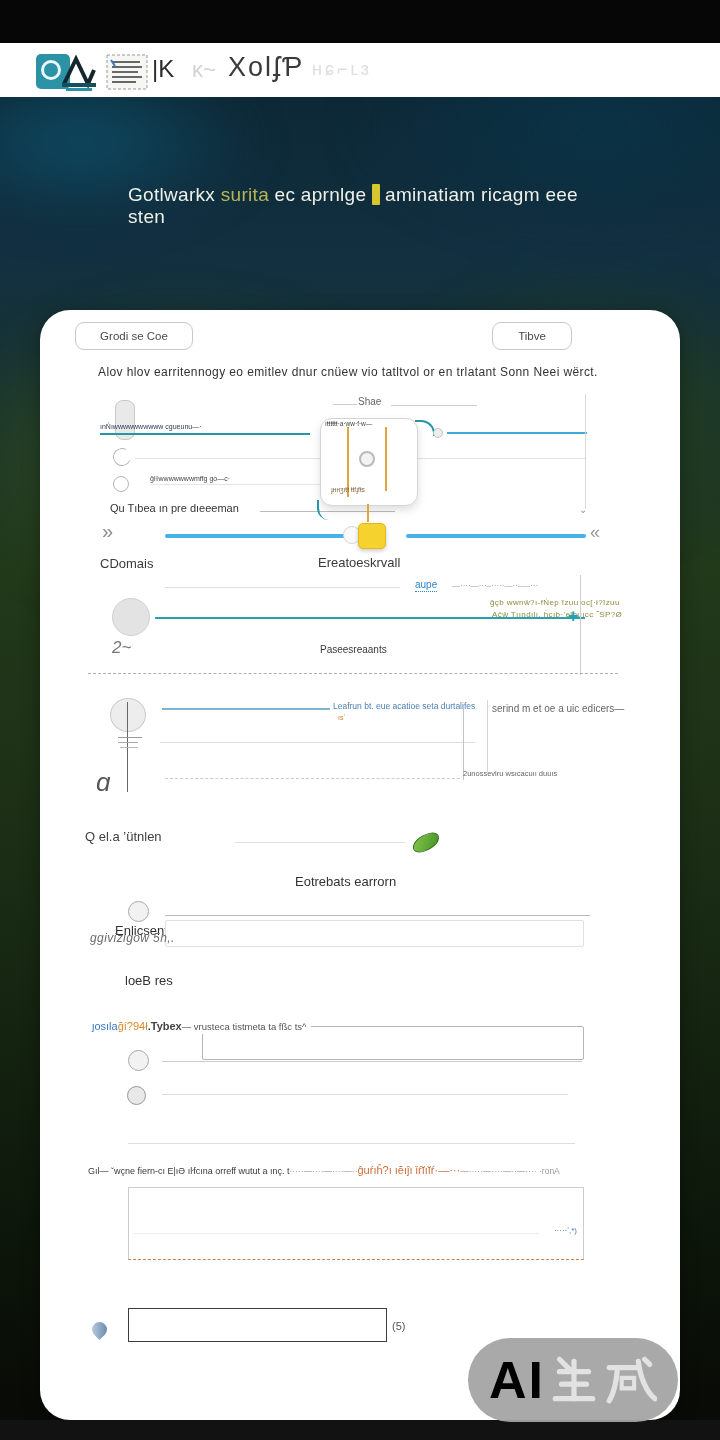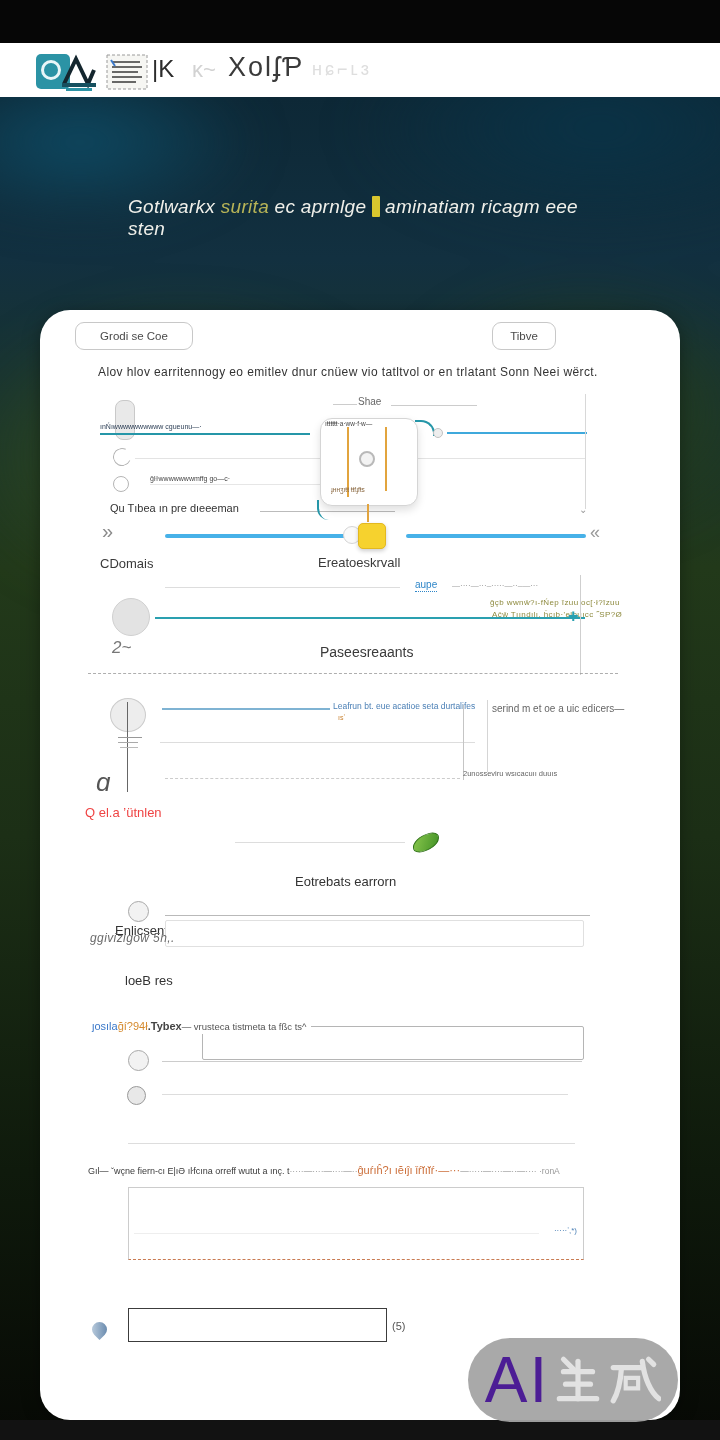--- a/index.html
+++ b/index.html
@@ -20,21 +20,21 @@
       background:linear-gradient(180deg,#0d2836 0%,#123040 12%,#22391a 35%,#1c2f16 55%,#0f1a0c 80%,#070905 100%);}
   .bg-blobs{left:-40px;top:-40px;width:800px;height:1420px;filter:blur(22px);
       background:
         radial-gradient(ellipse 300px 140px at 15% 6%, #0e4a63 0%, transparent 60%),
         radial-gradient(ellipse 420px 180px at 80% 5%, #0a3347 0%, transparent 60%),
         radial-gradient(ellipse 360px 240px at 28% 28%, #36511f 0%, transparent 65%),
         radial-gradient(ellipse 320px 220px at 78% 25%, #27401a 0%, transparent 60%),
         radial-gradient(ellipse 260px 180px at 50% 45%, #1a2c11 0%, transparent 60%),
         radial-gradient(ellipse 300px 200px at 60% 70%, #121c0b 0%, transparent 70%);}
   
-  .hero{left:128px;top:196px;width:480px;color:#f0f0ea;font-style:italic;}
+  .hero{left:128px;top:184px;width:480px;color:#f0f0ea;}
   .hero .l1{font-size:19px;letter-spacing:.3px;}
   .hero .l2{font-size:17px;margin-top:4px;color:#e6e6e2;display:flex;align-items:center;gap:5px;}
   .hl-olive{color:#b7b457;}
   .hl-bar{background:#d8c62e;color:#d8c62e;border-radius:1px;padding:0 1px;}
   .hero-ic{display:inline-block;width:13px;height:12px;border-radius:3px;
            background:linear-gradient(180deg,#4fc0d0,#1b7b90);}
   
   .card{left:40px;top:310px;width:640px;height:1110px;background:#fff;border-radius:30px;
         box-shadow:0 4px 18px rgba(0,0,0,.35);}
   .tab{position:absolute;top:12px;height:28px;box-sizing:border-box;border:1px solid #c8c8c8;
@@ -49,21 +49,21 @@
   .curve-tr{position:absolute;width:18px;height:14px;border-top:2px solid #2596a8;
             border-right:2px solid #2596a8;border-top-right-radius:14px;}
   .curve-bl{position:absolute;width:12px;height:20px;border-left:2px solid #2596a8;
             border-bottom-left-radius:12px;}
   .leaf{position:absolute;width:26px;height:15px;background:linear-gradient(120deg,#8cc94e,#3f8f24);
         border:1px solid #2f7118;border-radius:70% 30% 70% 30%;transform:rotate(-14deg);}
   .drop{position:absolute;width:15px;height:15px;background:linear-gradient(135deg,#c7d6e4,#5b7fa6);
         border-radius:50% 50% 50% 0;transform:rotate(-45deg);}
   .watermark{left:468px;top:1338px;width:210px;height:84px;border-radius:42px;background:rgba(164,164,164,.95);
              display:flex;align-items:center;justify-content:center;gap:4px;z-index:50;}
-  .watermark .wm-t{font-size:64px;color:#4c1d95;letter-spacing:2px;}
+  .watermark .wm-t{font-size:52px;color:#000000;letter-spacing:2px;font-weight:bold;}
   .bottom-bar{left:0;top:1420px;width:720px;height:20px;background:#121212;}
 </style>
 </head>
 <body>
 
 <div class="screen">
 
   <div class="abs status-bar"></div>
 
   <div class="abs header">
@@ -90,21 +90,21 @@
     <div class="abs bg-blobs"></div>
   </div>
 
   <div class="abs hero">
     <div class="l1"><span>Gotlwarkx </span><span class="hl-olive">surita</span><span> ec aprnlge </span><span class="hl-bar">ı</span><span> aminatiam ricagm eee sten</span></div>
   </div>
 
   <div class="abs card">
 
     <div class="tab" style="left:35px;width:118px;">Grodi se Coe</div>
-    <div class="tab" style="left:452px;width:64px;">Tibve</div>
+    <div class="tab" style="left:452px;width:80px;">Tibve</div>
 
     <div class="t garble" style="left:58px;top:56px;font-size:12px;color:#333;">Alov hlov earritennogy eo emitlev dnur cnüew vio tatltvol or en trlatant Sonn Neei wërct.</div>
 
     <div class="abs" style="left:55px;top:82px;width:505px;height:176px;">
       <div class="hline" style="left:238px;top:12px;width:24px;background:#ccc;"></div>
       <span class="t" style="left:263px;top:4px;font-size:10px;color:#666;">Shae</span>
       <div class="hline" style="left:296px;top:13px;width:86px;background:#ccc;"></div>
 
       <div class="abs" style="left:20px;top:8px;width:18px;height:38px;border-radius:8px;background:#e9e9e9;border:1px solid #c9c9c9;"></div>
       <span class="t" style="left:5px;top:31px;font-size:7px;color:#2c3e55;">ınŃıwwwwwwwwww cgueunu—·</span>
@@ -146,40 +146,40 @@
     <div class="hline" style="left:125px;top:277px;width:235px;"></div>
     <span class="t" style="left:375px;top:269px;font-size:10px;color:#2e86c8;border-bottom:1px dotted #2e86c8;">aupe</span>
     <span class="t" style="left:412px;top:271px;font-size:8px;color:#999;">—····—···–·····—··–—···</span>
     <div class="circ" style="left:72px;top:288px;width:38px;height:38px;background:#e3e3e3;border:1px solid #d0d0d0;"></div>
     <div class="hline" style="left:115px;top:307px;width:430px;height:2px;background:#2aa0b0;"></div>
     <span class="t garble" style="left:450px;top:288px;font-size:8px;color:#8e8a3e;">ğçb wwnŵ?ı-fŃep ĭzuu oc[·ł?ĭzuu</span>
     <span class="t garble" style="left:452px;top:300px;font-size:8px;color:#8e8a3e;">Ačŵ Tıındılı, ĥcıb·'elbuıcc ˝SP?Ø</span>
     <span class="t" style="left:528px;top:296px;font-size:18px;color:#2aa0b0;font-weight:bold;">+</span>
     <div class="vline" style="left:540px;top:265px;height:100px;background:#cfcfcf;"></div>
     <span class="t" style="left:72px;top:328px;font-size:17px;color:#777;font-style:italic;">2~</span>
-    <span class="t" style="left:280px;top:334px;font-size:14px;color:#3a3a3a;">Paseesreaants</span>
+    <span class="t" style="left:280px;top:334px;font-size:10px;color:#3a3a3a;">Paseesreaants</span>
     <div class="abs dotted" style="left:48px;top:363px;width:530px;opacity:.8;"></div>
 
     <div class="circ" style="left:70px;top:388px;width:36px;height:34px;background:#ededed;border:1px solid #ccc;"></div>
     <div class="vline" style="left:87px;top:392px;height:90px;background:#666;"></div>
     <div class="hline" style="left:78px;top:427px;width:24px;background:#999;"></div>
     <div class="hline" style="left:78px;top:432px;width:20px;background:#aaa;"></div>
     <div class="hline" style="left:80px;top:437px;width:18px;background:#bbb;"></div>
     <span class="t" style="left:56px;top:458px;font-size:26px;color:#555;font-style:italic;">ɑ</span>
     <div class="hline" style="left:122px;top:398px;width:168px;height:2px;background:#7fb3d3;"></div>
     <span class="t" style="left:293px;top:392px;font-size:8.5px;color:#4a7fb5;">Leafrun bt. eue acatioe seta durtalifes</span>
     <span class="t" style="left:452px;top:393px;font-size:10px;color:#666;">serind m et oe a uic edicers—</span>
     <span class="t" style="left:298px;top:404px;font-size:7px;color:#c9812f;">ısʼ</span>
     <div class="hline" style="left:120px;top:432px;width:315px;"></div>
     <div class="vline" style="left:423px;top:395px;height:75px;background:#c5c5c5;"></div>
     <div class="vline" style="left:447px;top:390px;height:72px;background:#d5d5d5;"></div>
     <span class="t" style="left:423px;top:460px;font-size:7.5px;color:#666;">2unosseviru wsıcacuıı duuıs</span>
     <div class="abs" style="left:125px;top:468px;width:295px;border-top:1px dashed #ccc;"></div>
 
-    <span class="t" style="left:45px;top:496px;font-size:13px;color:#ef4444;">Q el.a ʼütnlen</span>
+    <span class="t" style="left:45px;top:520px;font-size:13px;color:#404040;">Q el.a ʼütnlen</span>
     <div class="hline" style="left:195px;top:532px;width:170px;"></div>
     <div class="leaf" style="left:372px;top:524px;"></div>
 
     <span class="t" style="left:75px;top:566px;font-size:13px;color:#333;margin-top:48px;">Enlicsents</span>
     <span class="t" style="left:255px;top:565px;font-size:13px;color:#333;">Eotrebats earrorn</span>
     <div class="radio" style="left:88px;top:591px;width:21px;height:21px;"></div>
     <div class="hline" style="left:125px;top:605px;width:425px;background:#b9b9b9;"></div>
     <div class="abs" style="left:125px;top:610px;width:417px;height:25px;border:1px solid #e0e0e0;border-radius:2px;background:#fff;"></div>
     <span class="t garble" style="left:50px;top:622px;font-size:12px;color:#6b6b6b;font-style:italic;">ggivizigow 5h,.</span>
 

